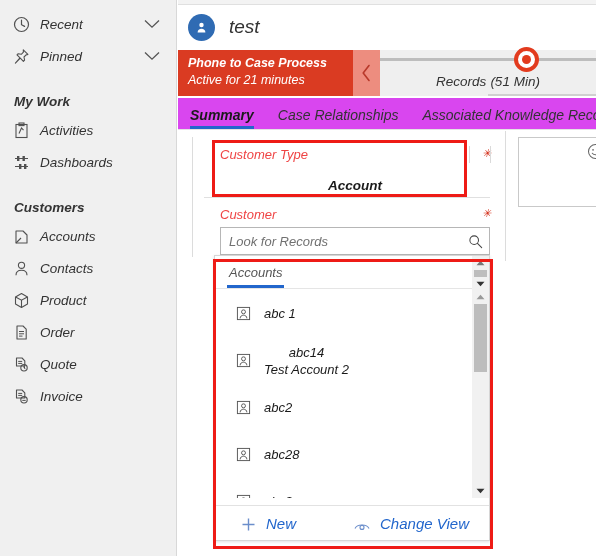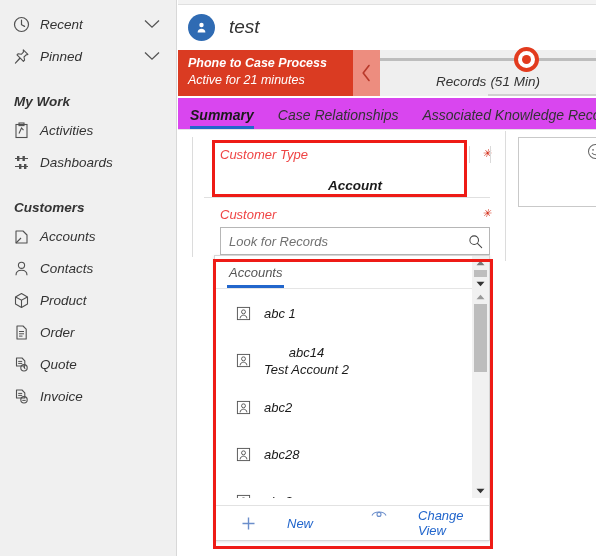--- a/index.html
+++ b/index.html
@@ -204,22 +204,22 @@
     align-items: center; justify-content: center;
   }
   .dd-row .rtext { display: flex; flex-direction: column; }
   .dd-row .rname { font-size: 13px; color: #1a1a1a; line-height: 17px; }
   .dd-row .rsub { font-size: 13px; color: #1a1a1a; line-height: 17px; }
   #dd-footer {
     position: absolute; left: 0; bottom: 0; width: 274px; height: 35px;
     border-top: 1px solid #e2e2e2; display: flex; align-items: center;
   }
   .dd-action {
-    display: flex; align-items: flex-start; color: #2266cc;
-    font-size: 13px; cursor: pointer; gap: 21px;
+    display: flex; align-items: flex-end; color: #2266cc;
+    font-size: 15px; cursor: pointer;
   }
   .dd-action .aico {
     margin-right: 10px; display: flex; align-items: center;
     color: #5a7fc4;
   }
   #act-new { margin-left: 26px; }
   #act-change { margin-left: 58px; }
 
   
   .sb-track {

